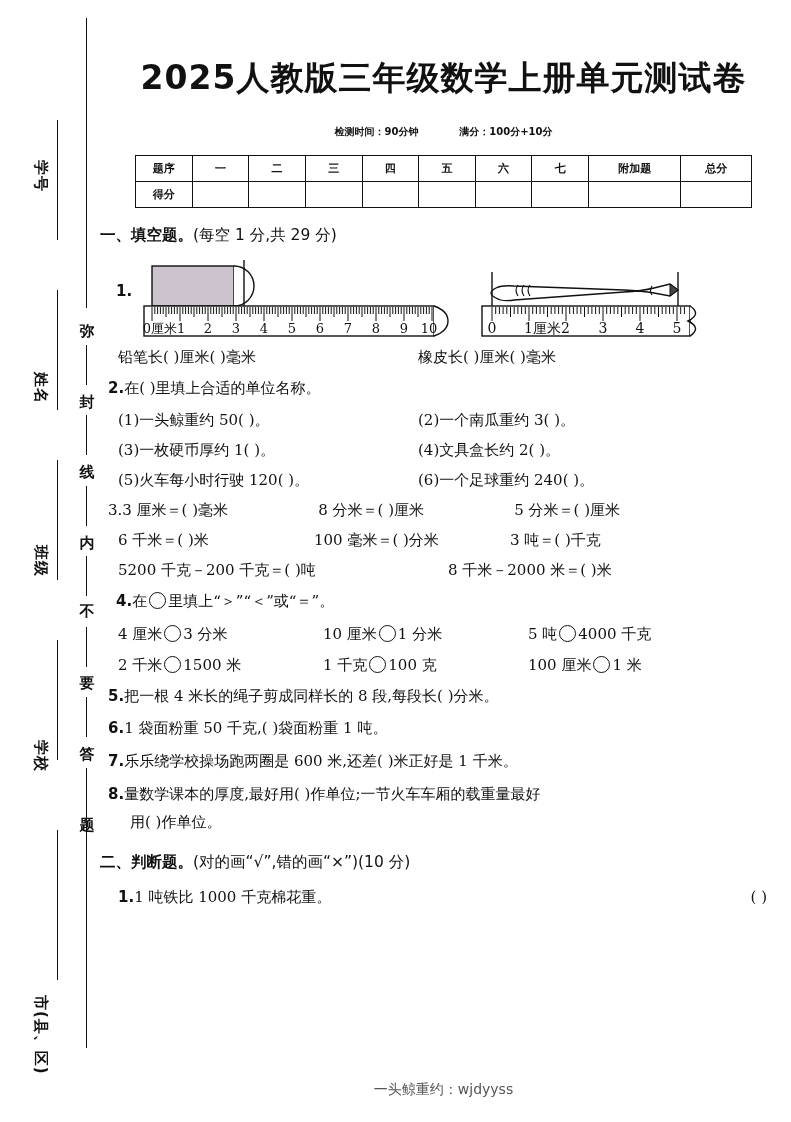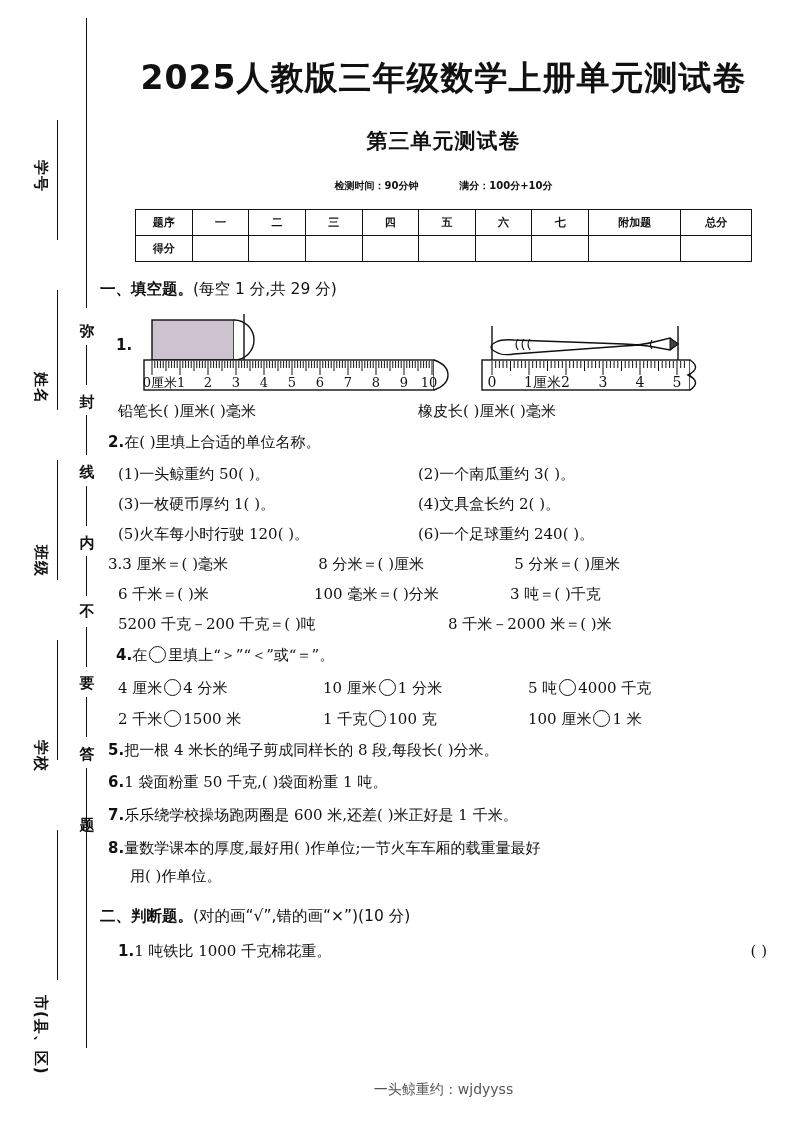--- a/index.html
+++ b/index.html
@@ -129,21 +129,20 @@
   <div class="vtext stack" style="left:79px;top:523px;">内</div>
   <div class="vtext stack" style="left:79px;top:593px;">不</div>
   <div class="vtext stack" style="left:79px;top:664px;">要</div>
   <div class="vtext stack" style="left:79px;top:734px;">答</div>
   <div class="vtext stack" style="left:79px;top:805px;">题</div>
 </div>
 
 <div id="page">
 
   <div class="title" id="main-title">2025人教版三年级数学上册单元测试卷</div>
-  <div class="title" id="sub-title">第三单元测试卷</div>
 
   <div id="exam-meta">
     <span>检测时间：90分钟</span>
     <span class="gap"></span>
     <span>满分：100分+10分</span>
   </div>
 
   <table id="score-table">
     <tbody>
         <tr>
@@ -418,21 +417,21 @@
   </div>
   <div class="conv-row">
     <span class="cw-half1">5200 千克－200 千克＝(      )吨</span>
     <span class="cw-half2">8 千米－2000 米＝(       )米</span>
   </div>
 
   <div class="q" style="margin-left:20px;">
     <span class="qn">4.</span><span>在</span><span class="circ"></span><span>里填上“＞”“＜”或“＝”。</span>
   </div>
   <div class="three-col">
-    <div><span>4 厘米</span><span class="circ"></span><span>4 分米</span></div>
+    <div><span>4 厘米</span><span class="circ"></span><span>3 分米</span></div>
     <div><span>10 厘米</span><span class="circ"></span><span>1 分米</span></div>
     <div><span>5 吨</span><span class="circ"></span><span>4000 千克</span></div>
   </div>
   <div class="three-col">
     <div><span>2 千米</span><span class="circ"></span><span>1500 米</span></div>
     <div><span>1 千克</span><span class="circ"></span><span>100 克</span></div>
     <div><span>100 厘米</span><span class="circ"></span><span>1 米</span></div>
   </div>
 
   <div class="q" style="margin-left:12px;">

